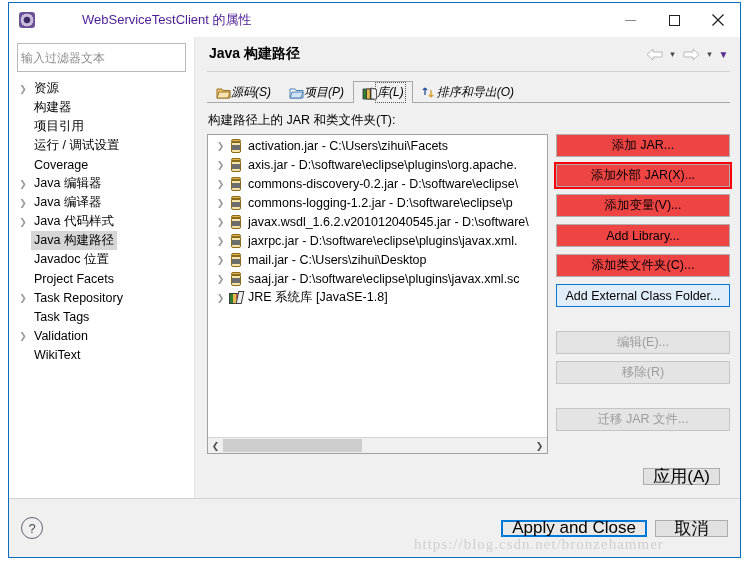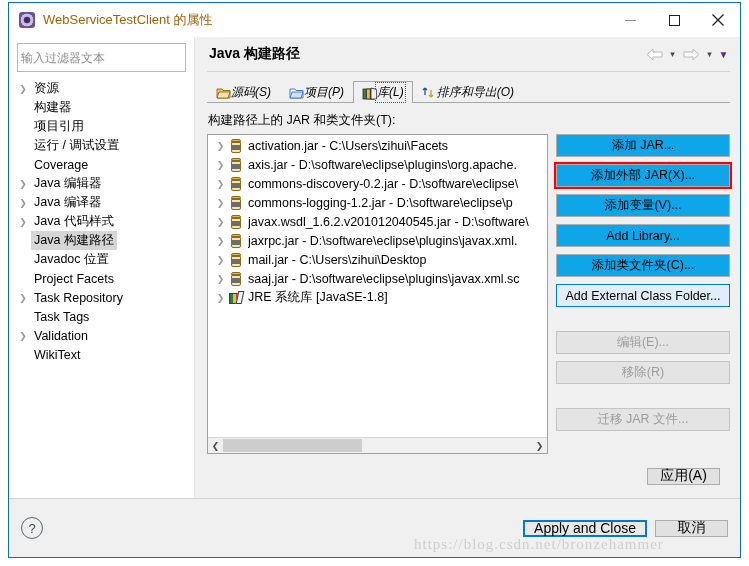--- a/index.html
+++ b/index.html
@@ -24,21 +24,21 @@
   #title-icon{
     width:16px;height:16px;margin-left:10px;margin-right:8px;
     border-radius:3px;
     background:radial-gradient(circle at 50% 50%, #7a5ea8 0 30%, #c9bede 32% 56%, #6d5196 58% 100%);
     position:relative;flex:0 0 16px;
   }
   #title-icon:before{
     content:"";position:absolute;left:5px;top:5px;width:6px;height:6px;
     border-radius:50%;background:#3c2a63;
   }
-  #title-text{font-size:13px;color:#a16207;white-space:nowrap;}
+  #title-text{font-size:13px;color:#4c1d95;white-space:nowrap;margin-left:39px;}
   #winbtns{margin-left:auto;display:flex;height:34px;}
   .winbtn{
     width:44px;height:34px;display:flex;align-items:center;justify-content:center;
     font-size:13px;color:#222;
   }
   .winbtn svg{display:block;}
   
   #body{flex:1 1 auto;display:flex;min-height:0;}
   
   #leftpane{
@@ -147,21 +147,21 @@
   .sbtn{width:15px;flex:0 0 15px;display:flex;align-items:center;justify-content:center;
     color:#4a4a4a;font-size:9px;}
   #strack{flex:1 1 auto;height:15px;background:#f0f0f0;position:relative;}
   #sthumb{position:absolute;left:0;top:1px;height:13px;width:45%;background:#cdcdcd;}
   
   #btncol{
     width:174px;flex:0 0 174px;display:flex;flex-direction:column;gap:7px;
   }
   .btn{
     height:23px;flex:0 0 23px;display:flex;align-items:center;justify-content:center;
-    background:#0ea5e9;border:1px solid #adadad;box-sizing:border-box;
+    background:#ef4444;border:1px solid #adadad;box-sizing:border-box;
     font-size:12.5px;color:#000;white-space:nowrap;
   }
   .btn.disabled{background:#e4e4e4;border-color:#c4c4c4;color:#9d9d9d;}
   .btn.focus{border:1px solid #0078d7;background:#e1eef9;}
   .btn.annot{position:relative;}
   .btn.annot:after{
     content:"";position:absolute;left:-3px;top:-3px;right:-3px;bottom:-3px;
     border:2px solid #fb0007;pointer-events:none;
   }
   .gap{flex:0 0 10px;}
@@ -178,21 +178,21 @@
   #helpicon{
     width:20px;height:20px;border:1px solid #5a6673;border-radius:50%;
     display:flex;align-items:center;justify-content:center;
     font-size:13px;color:#3f4a57;
   }
   #footbtns{margin-left:auto;display:flex;gap:8px;align-items:center;}
   .fbtn{
     height:17px;min-width:73px;padding:0 9px;
     display:flex;align-items:center;justify-content:center;
     background:#e1e1e1;border:1px solid #adadad;box-sizing:border-box;
-    font-size:14px;white-space:nowrap;
+    font-size:17px;white-space:nowrap;
   }
   .fbtn.default{border:2px solid #0078d7;background:#e9e9e9;}
   
   #watermark{
     position:absolute;left:414px;top:536px;
     font-family:"Liberation Serif","DejaVu Serif",serif;
     font-size:15px;color:#cfcfcf;white-space:nowrap;letter-spacing:1px;
     pointer-events:none;
   }
 </style>

